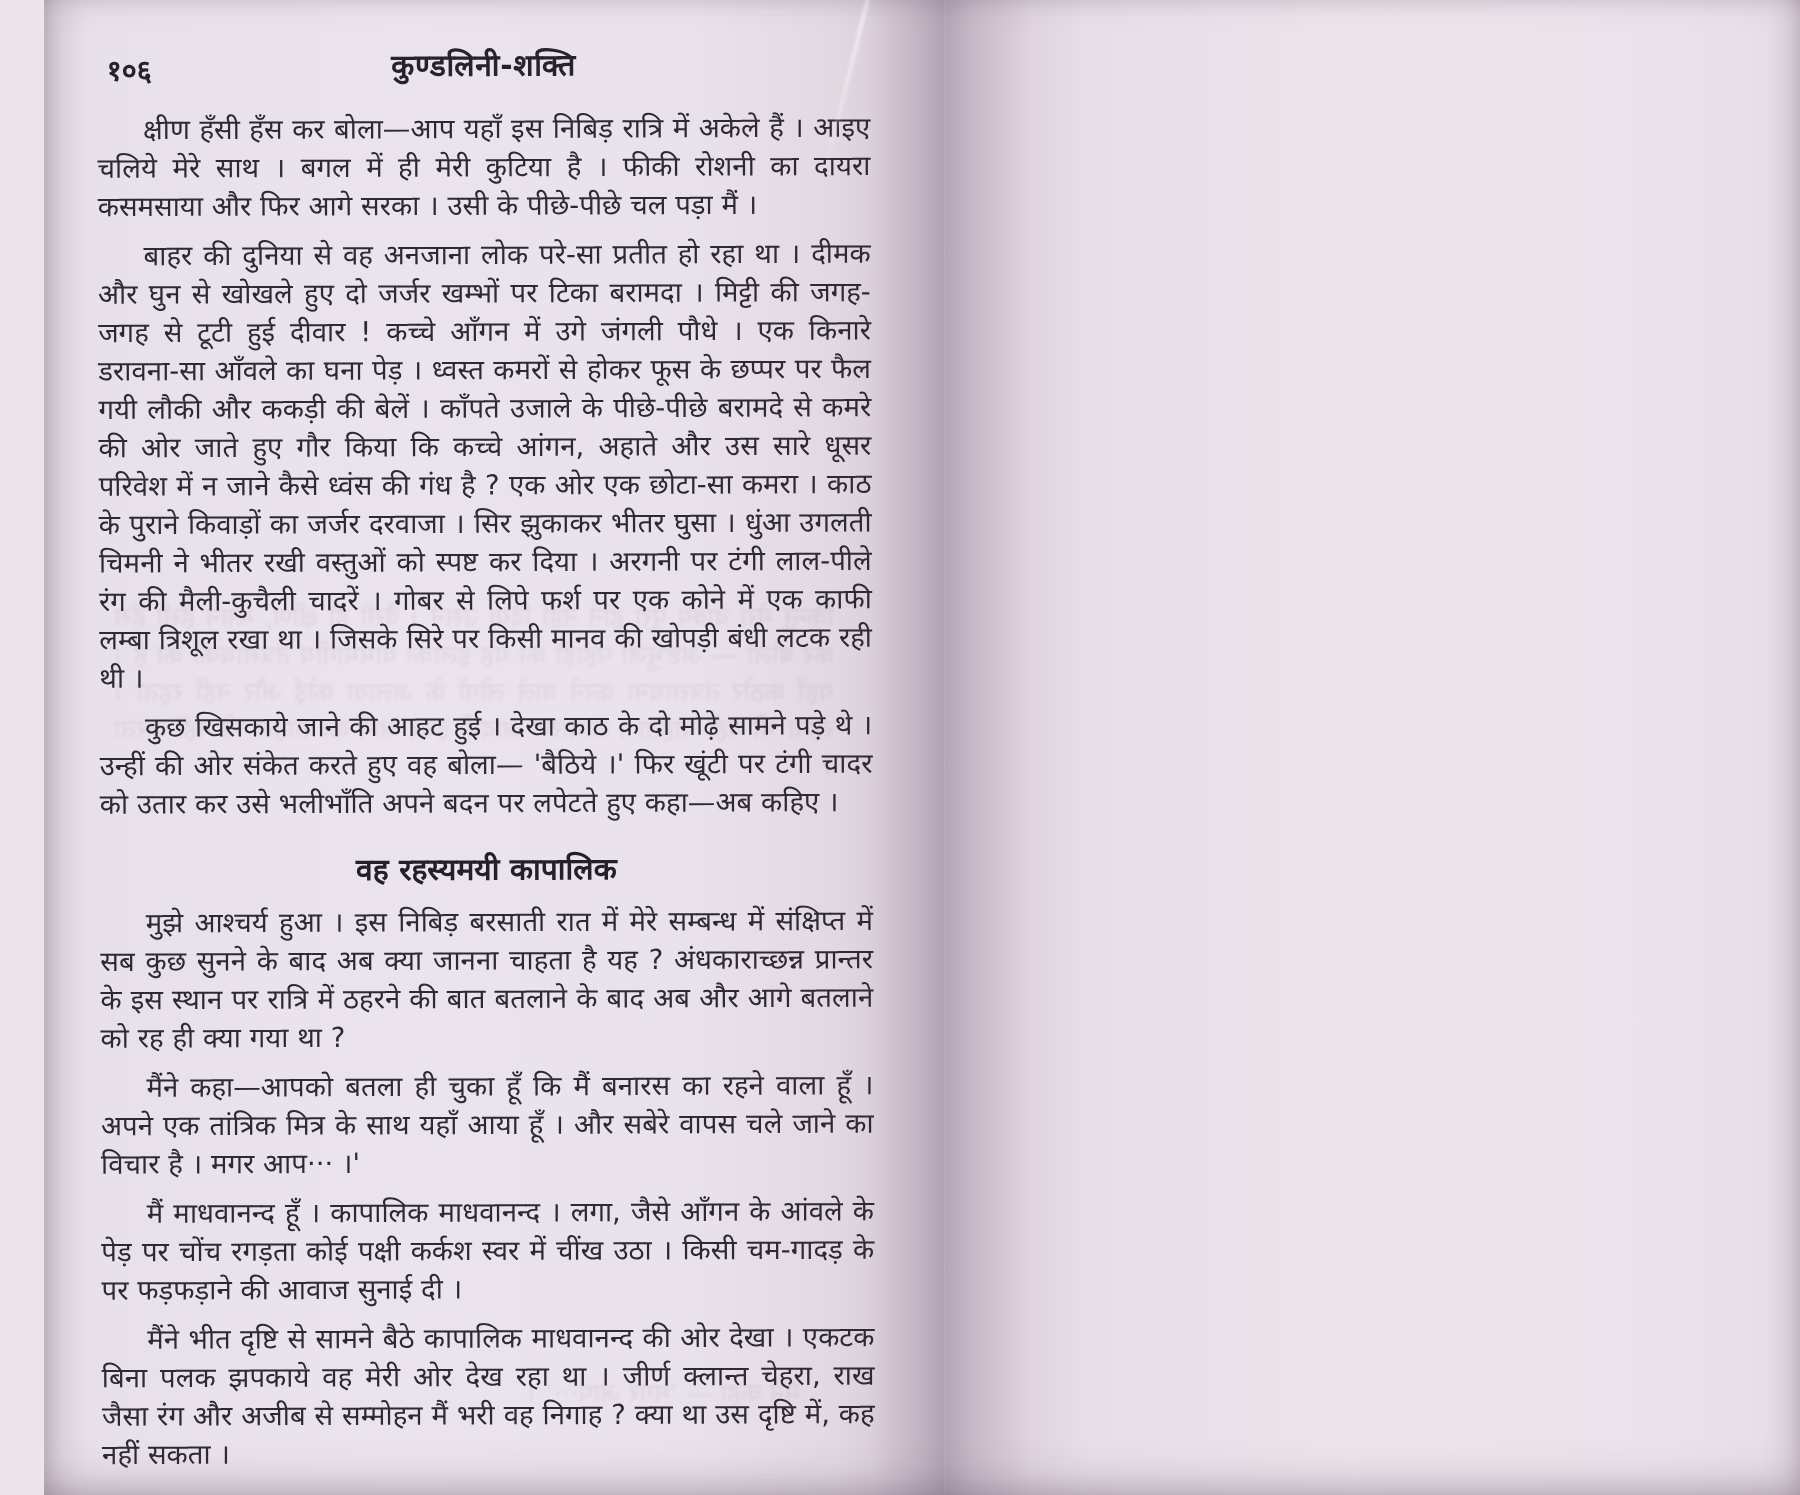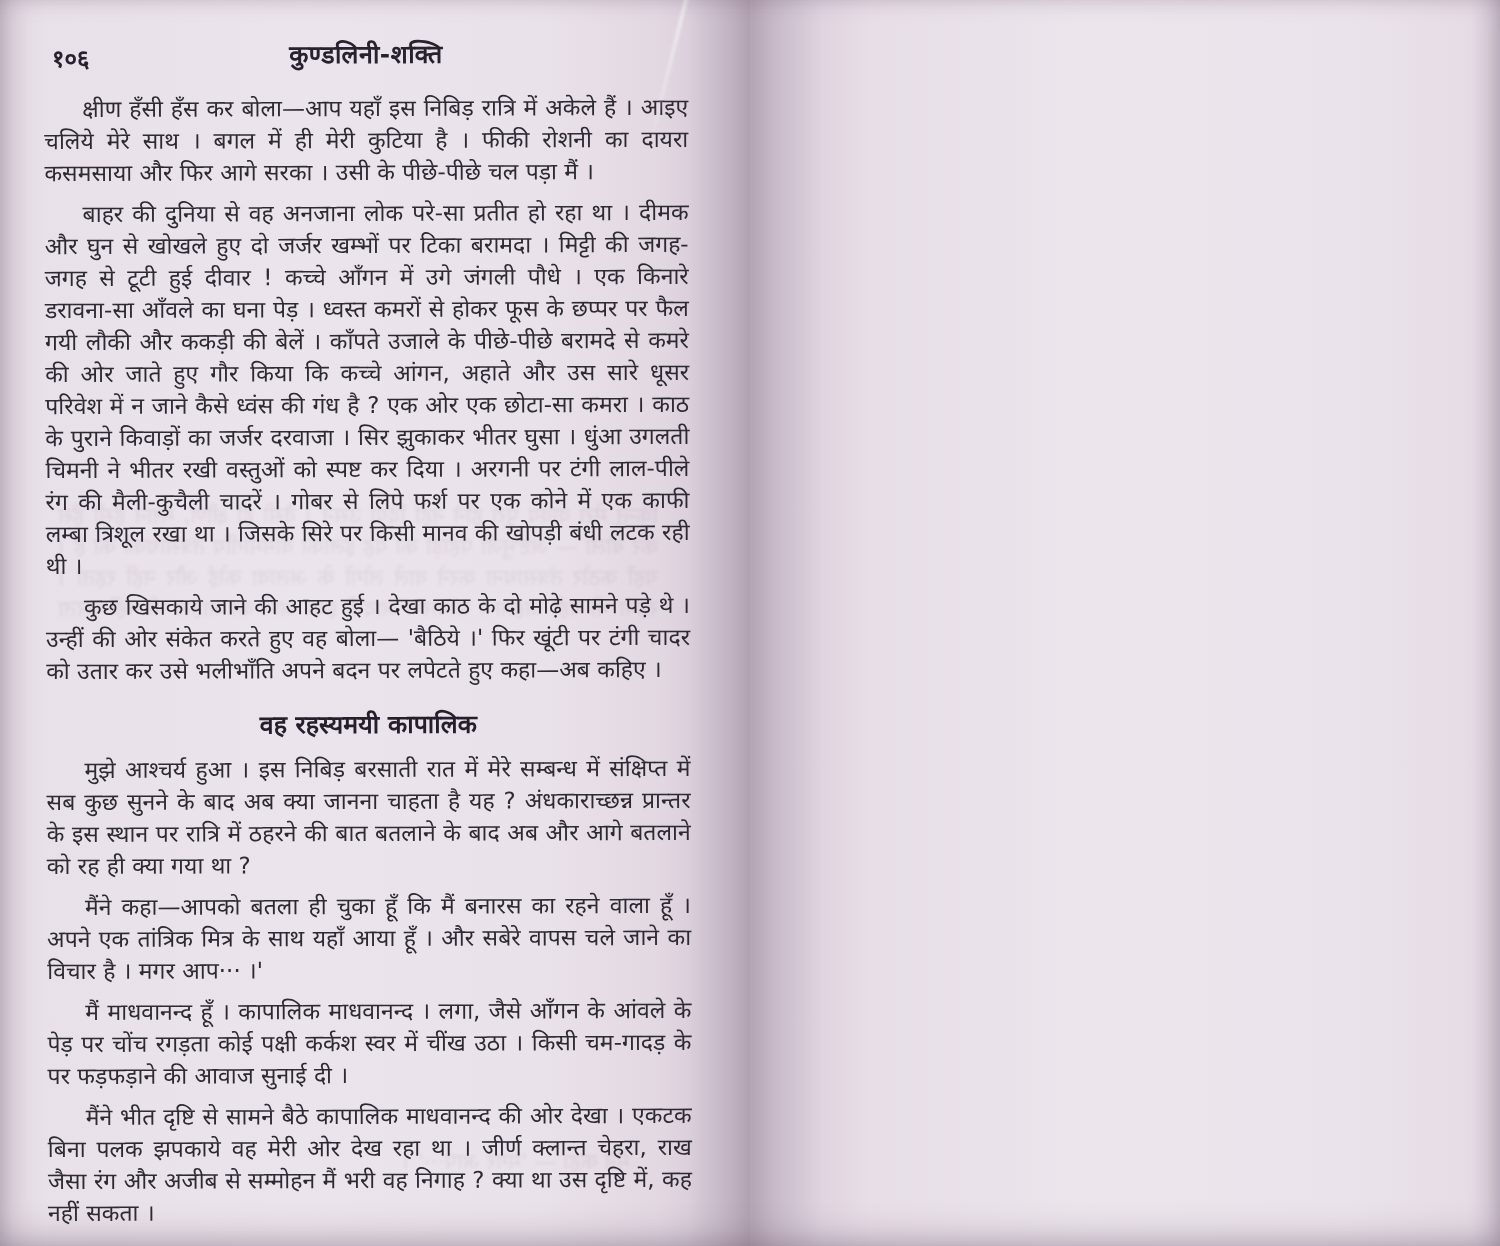--- a/index.html
+++ b/index.html
@@ -2,21 +2,21 @@
 <html lang="hi"><head>
 <meta charset="utf-8">
 <title>Book spread</title>
 <style>
   html,body { margin:0; padding:0; }
   body {
     width:1500px; height:1246px; position:relative; overflow:hidden;
     background:#ece5ec;
     font-family:"DejaVu Sans","Liberation Sans",sans-serif;
   }
-  .book { position:absolute; inset:0; }
+  .book { position:absolute; inset:0;margin-left:37px; }
 
   .page { position:absolute; top:0; height:1246px; width:750px; }
   .page-left {
     left:0;
     background:linear-gradient(to right,
       #ded4de 0%, #e9e1e9 6%, #ece4ec 40%, #eae2ea 72%,
       #e2d8e2 88%, #d3c6d3 96%, #c8bac8 100%);
   }
   .page-right {
     left:750px;

